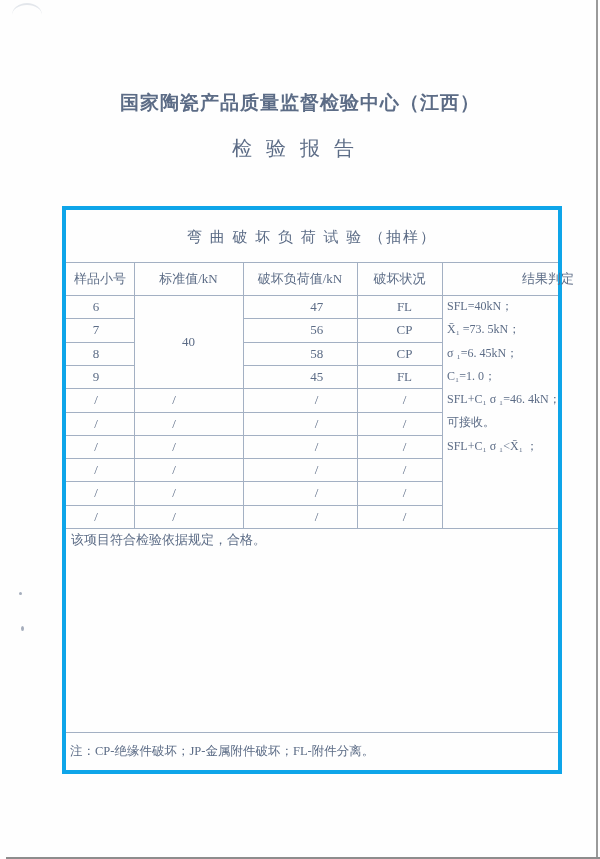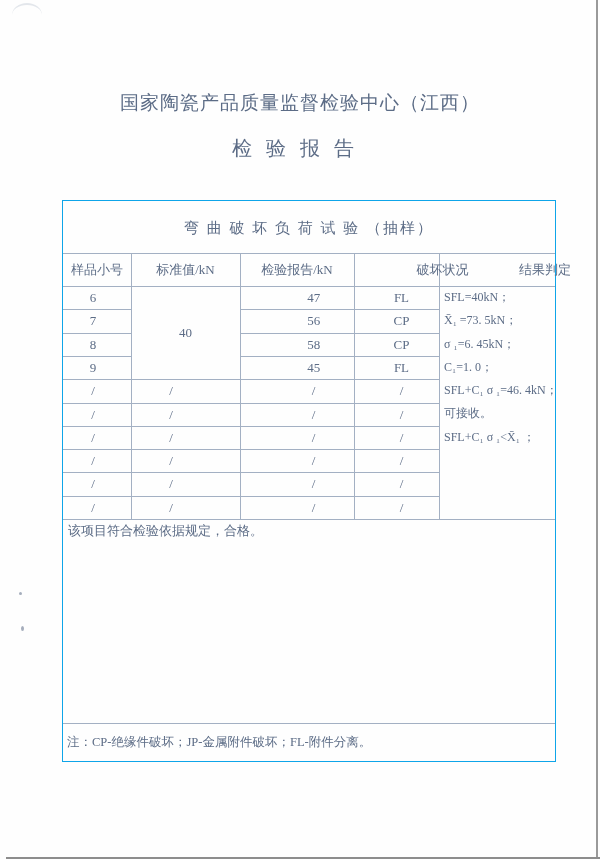--- a/index.html
+++ b/index.html
@@ -12,40 +12,40 @@
   .edge-right{position:absolute;top:0;right:2px;width:2px;height:100%;background:#9a9a9a;}
   .edge-bottom{position:absolute;left:6px;right:0;bottom:0;height:2px;background:#8d8d8d;}
   .mark-tl{position:absolute;left:12px;top:3px;width:30px;height:10px;
     border-top:2px solid #c3cbd6;border-radius:50% 50% 0 0/100% 100% 0 0;opacity:.45;}
   .speck{position:absolute;background:#8f99ab;border-radius:50%;opacity:.8;}
   .speck1{left:19px;top:592px;width:3px;height:3px;}
   .speck2{left:21px;top:626px;width:3px;height:5px;}
 
   
   .hdr{position:absolute;top:90px;left:0;width:600px;text-align:center;}
-  .hdr .l1{font-size:19px;letter-spacing:1px;font-weight:400;}
+  .hdr .l1{font-size:19px;letter-spacing:1px;font-weight:700;}
   .hdr .l2{font-size:20px;letter-spacing:14px;margin-top:4px;font-weight:500;}
   .hdr .l3{font-size:20px;letter-spacing:14px;margin-top:19px;font-weight:500;}
 
   .meta{position:absolute;top:170px;left:62px;right:55px;display:flex;
     justify-content:space-between;font-size:14px;}
 
   
-  .tbl{position:absolute;left:62px;top:200px;width:492px;height:560px;
-    border:1px solid #0ea5e9;}
+  .tbl{position:absolute;left:62px;top:206px;width:492px;height:560px;
+    border:4px solid #0ea5e9;}
   .hl{position:absolute;height:1px;background:#a3b0c3;}
   .vl{position:absolute;width:1px;background:#a3b0c3;}
 
   .tbl-title{position:absolute;top:0;left:0;width:100%;height:52px;line-height:54px;
     text-align:center;font-size:15px;letter-spacing:2px;white-space:nowrap;}
 
   .hcell{position:absolute;top:52px;height:33px;line-height:33px;
     text-align:center;font-size:13px;white-space:nowrap;}
   .c0{left:0;width:68px;} .c1{left:68px;width:109px;} .c2{left:177px;width:114px;}
-  .c3{left:291px;width:85px;margin-left:46px;} .c4{left:376px;width:116px;margin-left:48px;}
+  .c3{left:291px;width:85px;} .c4{left:376px;width:116px;margin-left:48px;}
 
   .drow{position:absolute;left:0;width:376px;height:23px;display:flex;font-size:13px;}
   .dc{text-align:center;line-height:23px;}
   .dc0{width:68px;} .dc1{width:109px;} .dc2{width:114px;padding-left:44px;} .dc3{width:85px;}
 
   .std{position:absolute;left:68px;top:85px;width:109px;height:93px;line-height:93px;
     text-align:center;font-size:13px;}
 
   .result{position:absolute;left:381px;top:85px;width:110px;font-size:12px;}
   .result div{line-height:23.3px;white-space:nowrap;}
@@ -92,21 +92,21 @@
 
     <div class="vl" style="left:68px;top:52px;height:266px;"></div>
     <div class="vl" style="left:177px;top:52px;height:266px;"></div>
     <div class="vl" style="left:291px;top:52px;height:266px;"></div>
     <div class="vl" style="left:376px;top:52px;height:266px;"></div>
 
     <div class="tbl-title">弯 曲 破 坏 负 荷 试 验 （抽样）</div>
 
     <div class="hcell c0">样品小号</div>
     <div class="hcell c1">标准值/kN</div>
-    <div class="hcell c2">检验报告/kN</div>
+    <div class="hcell c2">破坏负荷值/kN</div>
     <div class="hcell c3">破坏状况</div>
     <div class="hcell c4">结果判定</div>
 
     <div class="std">40</div>
 
     <div class="drow" style="top:85px;">
       <span class="dc dc0">6</span>
       <span class="dc dc1"></span>
       <span class="dc dc2">47</span>
       <span class="dc dc3">FL</span>

